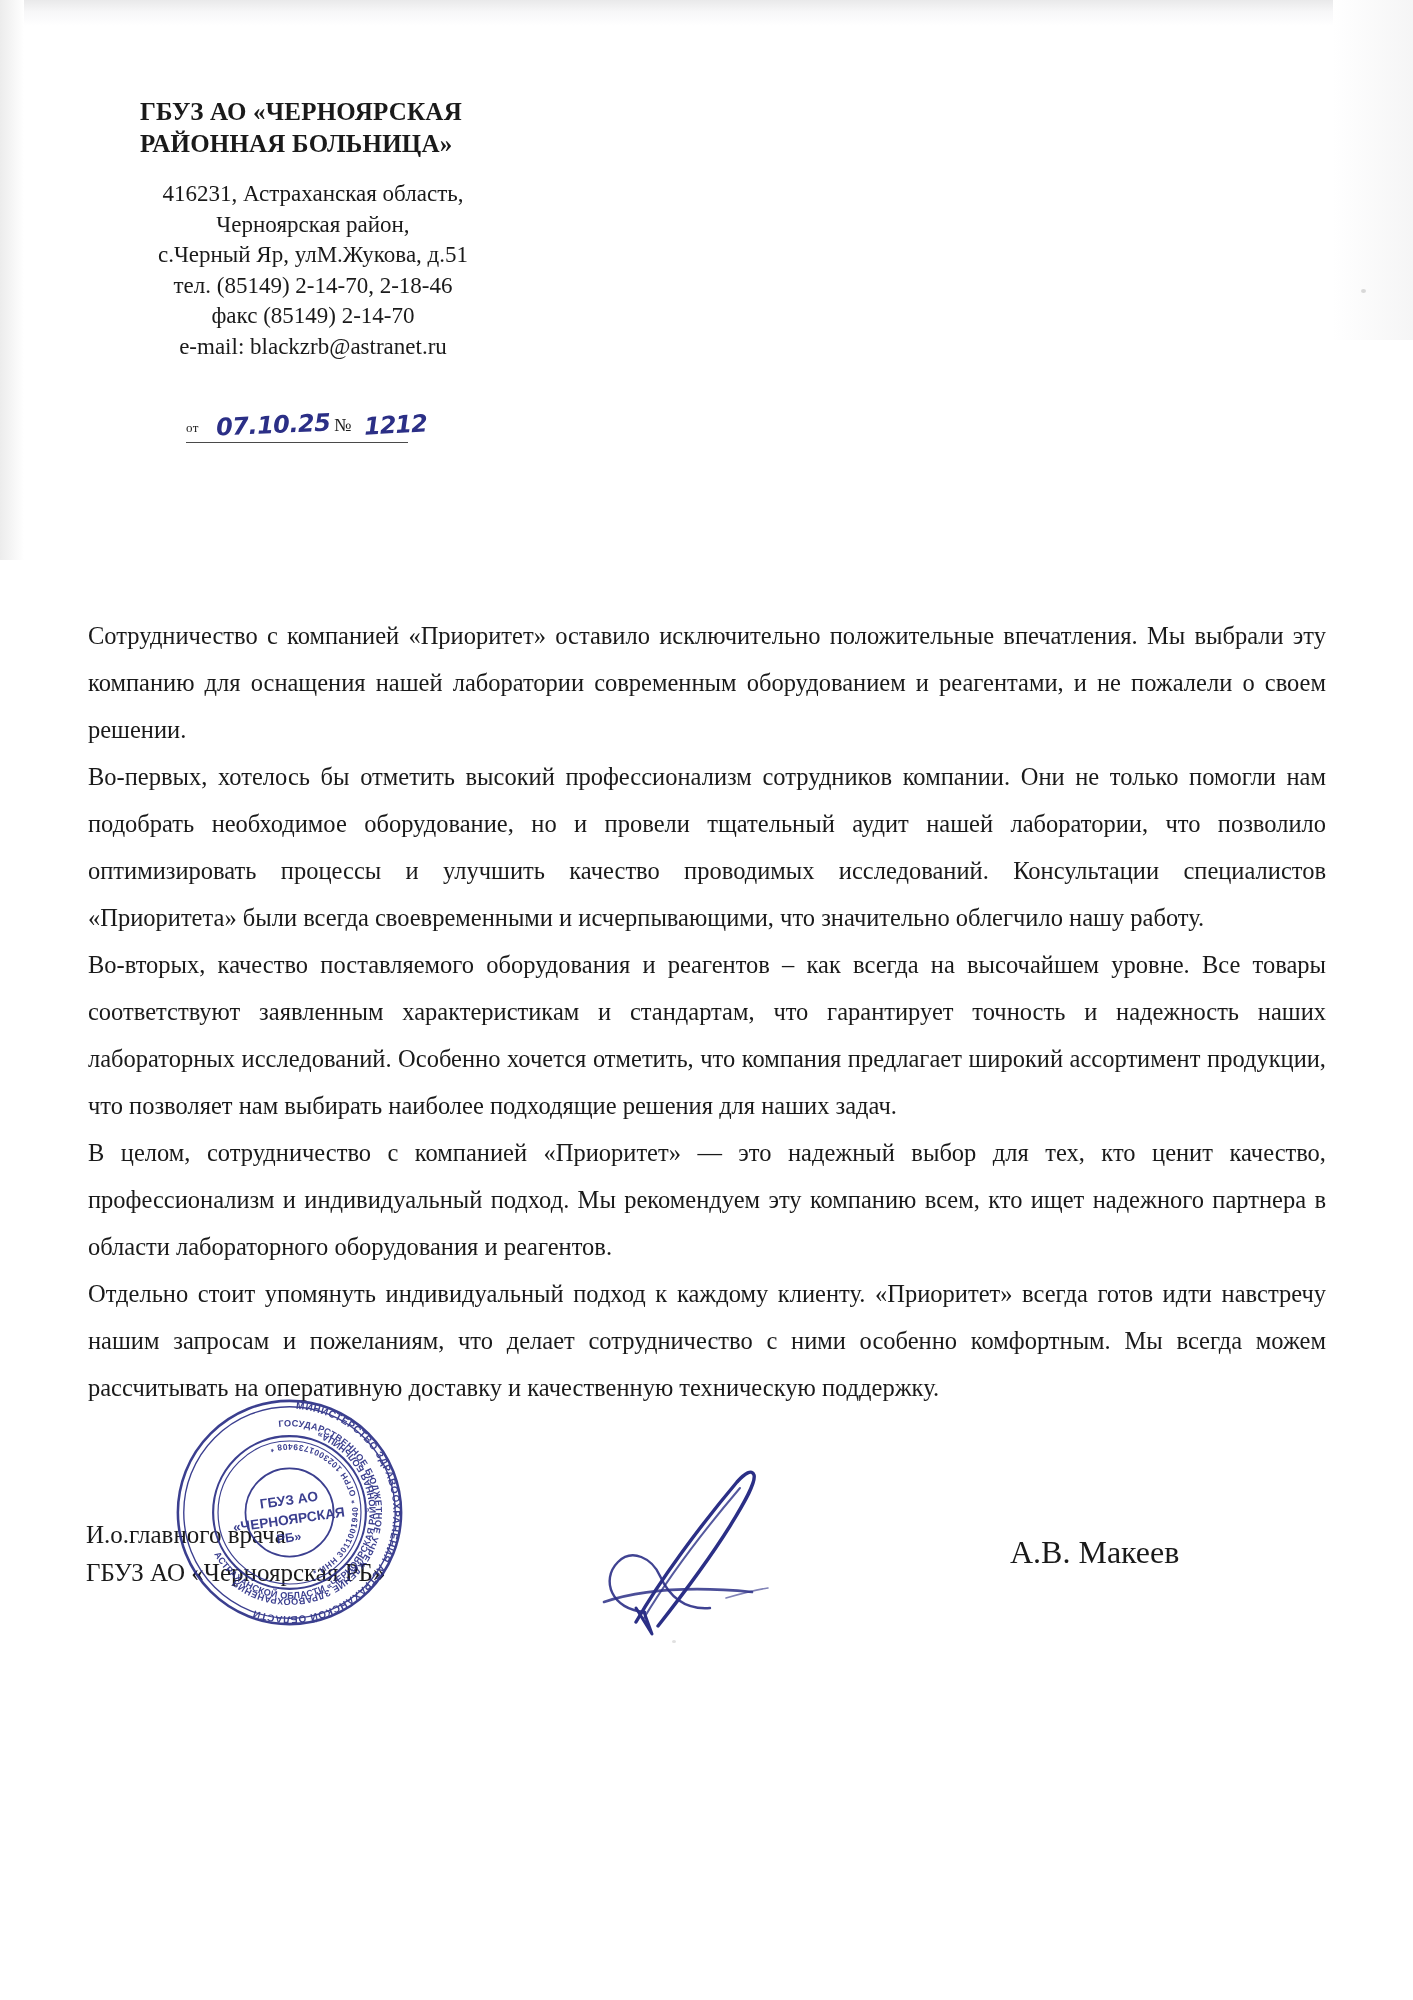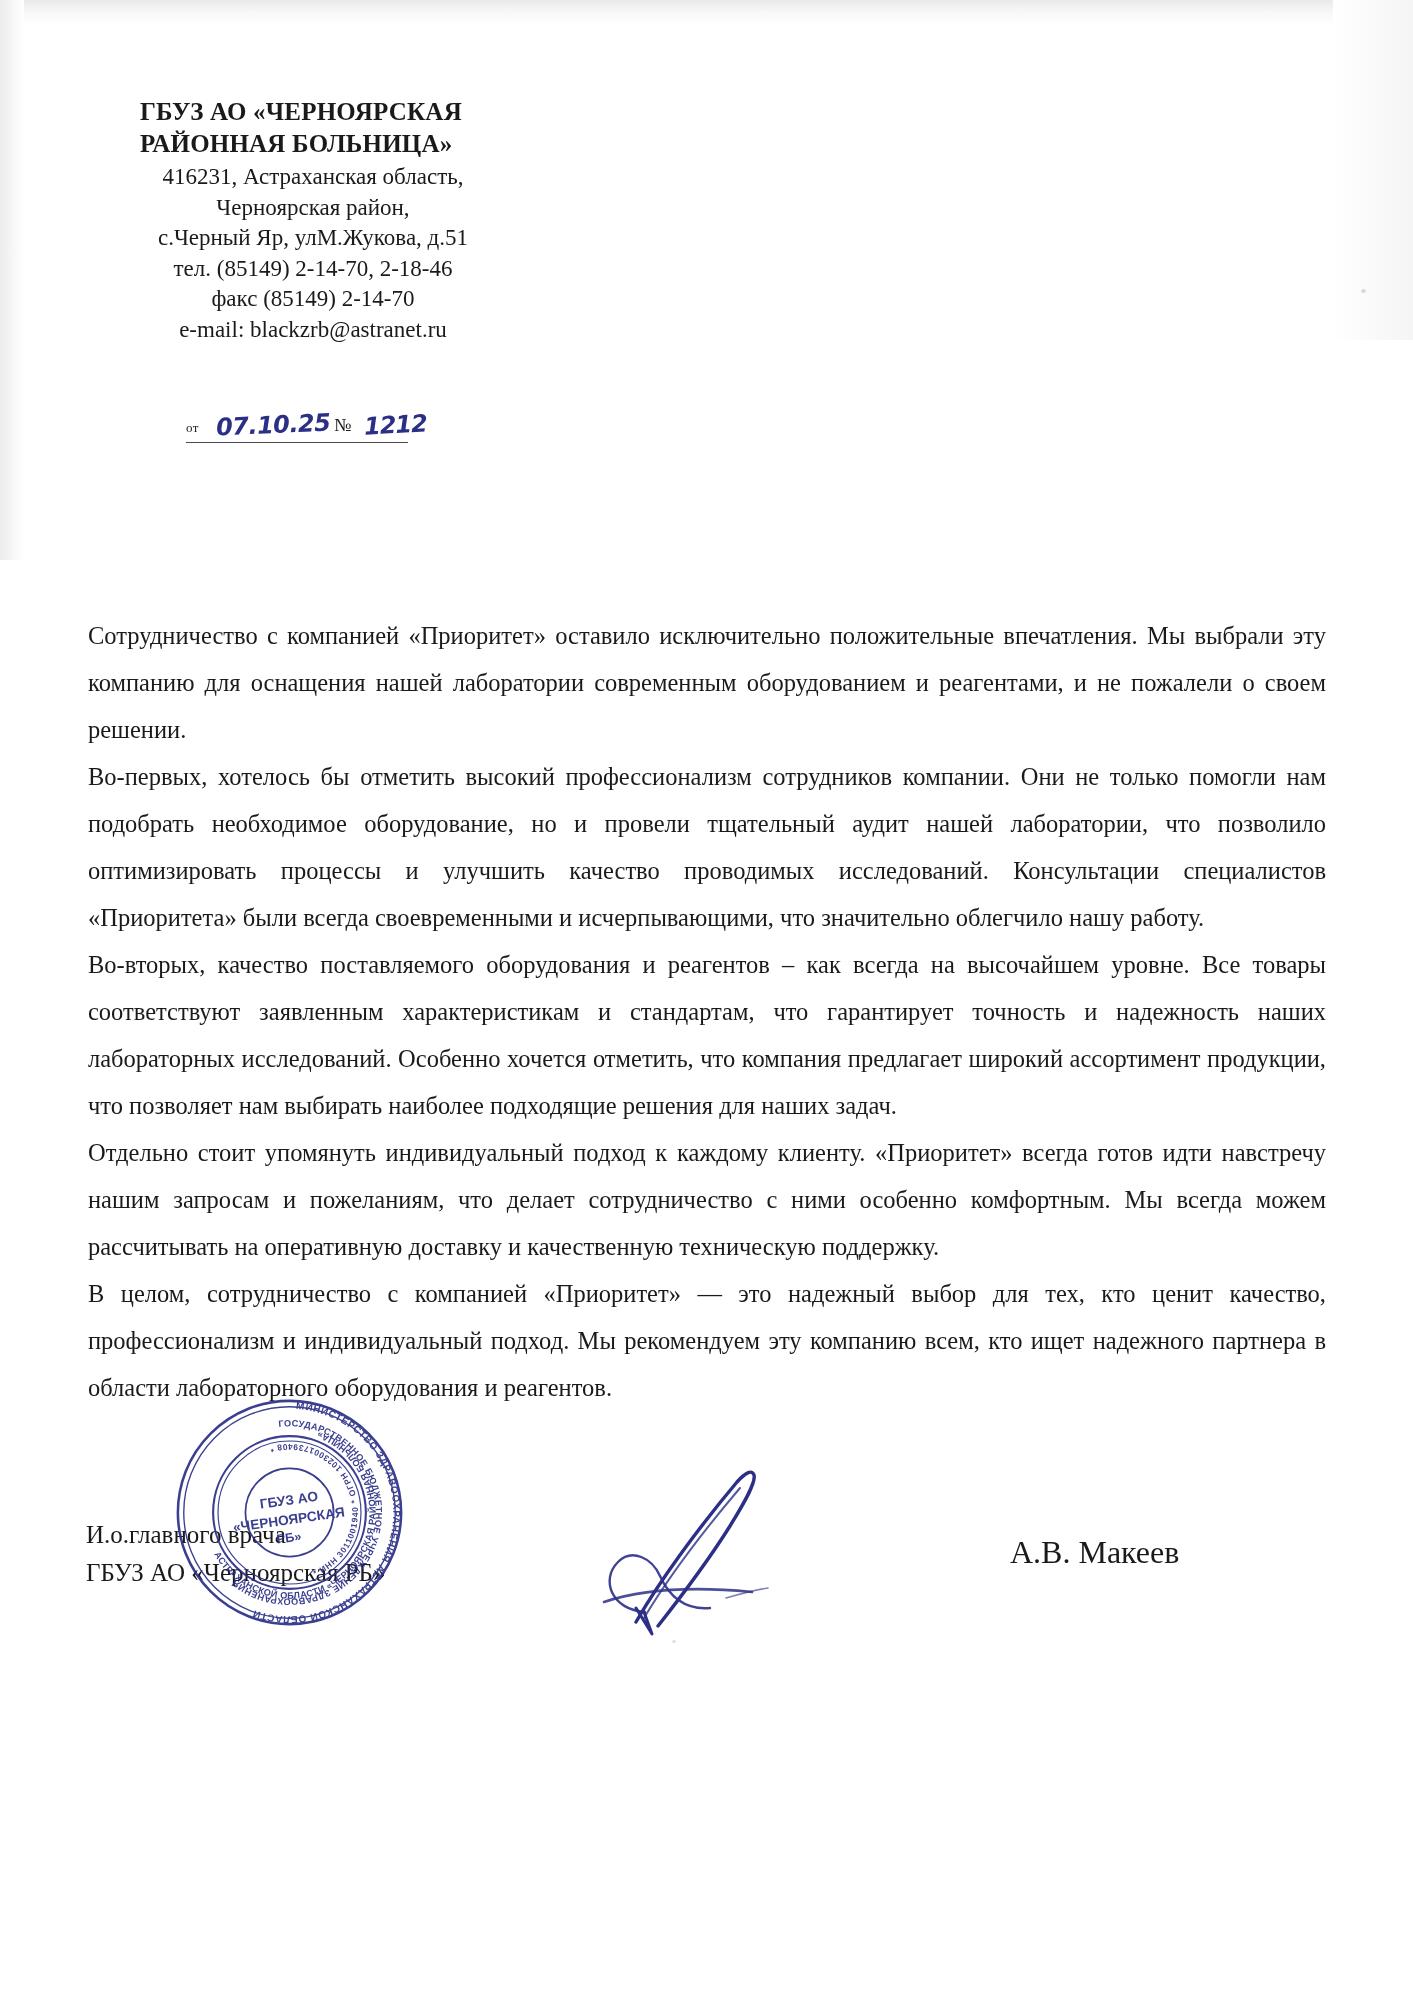--- a/index.html
+++ b/index.html
@@ -62,21 +62,21 @@
     letter-spacing: 0.2px;
     text-align: left;
     padding-left: 22px;
   }
   .addr-line {
     font-size: 23px;
     line-height: 1.33;
     white-space: nowrap;
   }
   .addr-block {
-    margin-top: 3px;
+    margin-top: 20px;
   }
 
   
   .date-row {
     position: absolute;
     top: 398px;
     left: 186px;
     width: 222px;
     height: 44px;
     border-bottom: 1.5px solid #4a4a4a;
@@ -206,22 +206,22 @@
     <span class="date-label">от</span>
     <span class="date-value">07.10.25</span>
     <span class="num-label">№</span>
     <span class="num-value">1212</span>
   </div>
 
   <div class="body-text">
     <p>Сотрудничество с компанией «Приоритет» оставило исключительно положительные впечатления. Мы выбрали эту компанию для оснащения нашей лаборатории современным оборудованием и реагентами, и не пожалели о своем решении.</p>
     <p>Во-первых, хотелось бы отметить высокий профессионализм сотрудников компании. Они не только помогли нам подобрать необходимое оборудование, но и провели тщательный аудит нашей лаборатории, что позволило оптимизировать процессы и улучшить качество проводимых исследований. Консультации специалистов «Приоритета» были всегда своевременными и исчерпывающими, что значительно облегчило нашу работу.</p>
     <p>Во-вторых, качество поставляемого оборудования и реагентов – как всегда на высочайшем уровне. Все товары соответствуют заявленным характеристикам и стандартам, что гарантирует точность и надежность наших лабораторных исследований. Особенно хочется отметить, что компания предлагает широкий ассортимент продукции, что позволяет нам выбирать наиболее подходящие решения для наших задач.</p>
+    <p>В целом, сотрудничество с компанией «Приоритет» — это надежный выбор для тех, кто ценит качество, профессионализм и индивидуальный подход. Мы рекомендуем эту компанию всем, кто ищет надежного партнера в области лабораторного оборудования и реагентов.</p>
     <p>Отдельно стоит упомянуть индивидуальный подход к каждому клиенту. «Приоритет» всегда готов идти навстречу нашим запросам и пожеланиям, что делает сотрудничество с ними особенно комфортным. Мы всегда можем рассчитывать на оперативную доставку и качественную техническую поддержку.</p>
-    <p>В целом, сотрудничество с компанией «Приоритет» — это надежный выбор для тех, кто ценит качество, профессионализм и индивидуальный подход. Мы рекомендуем эту компанию всем, кто ищет надежного партнера в области лабораторного оборудования и реагентов.</p>
   </div>
 
   <div class="sign-block">
     <div>И.о.главного врача</div>
     <div>ГБУЗ АО «Черноярская РБ»</div>
   </div>
   <div class="sign-name">А.В. Макеев</div>
 
   <svg class="signature" viewBox="0 0 240 220" xmlns="http://www.w3.org/2000/svg">
     <g fill="none" stroke="#2b2f86" stroke-linecap="round" stroke-linejoin="round">

